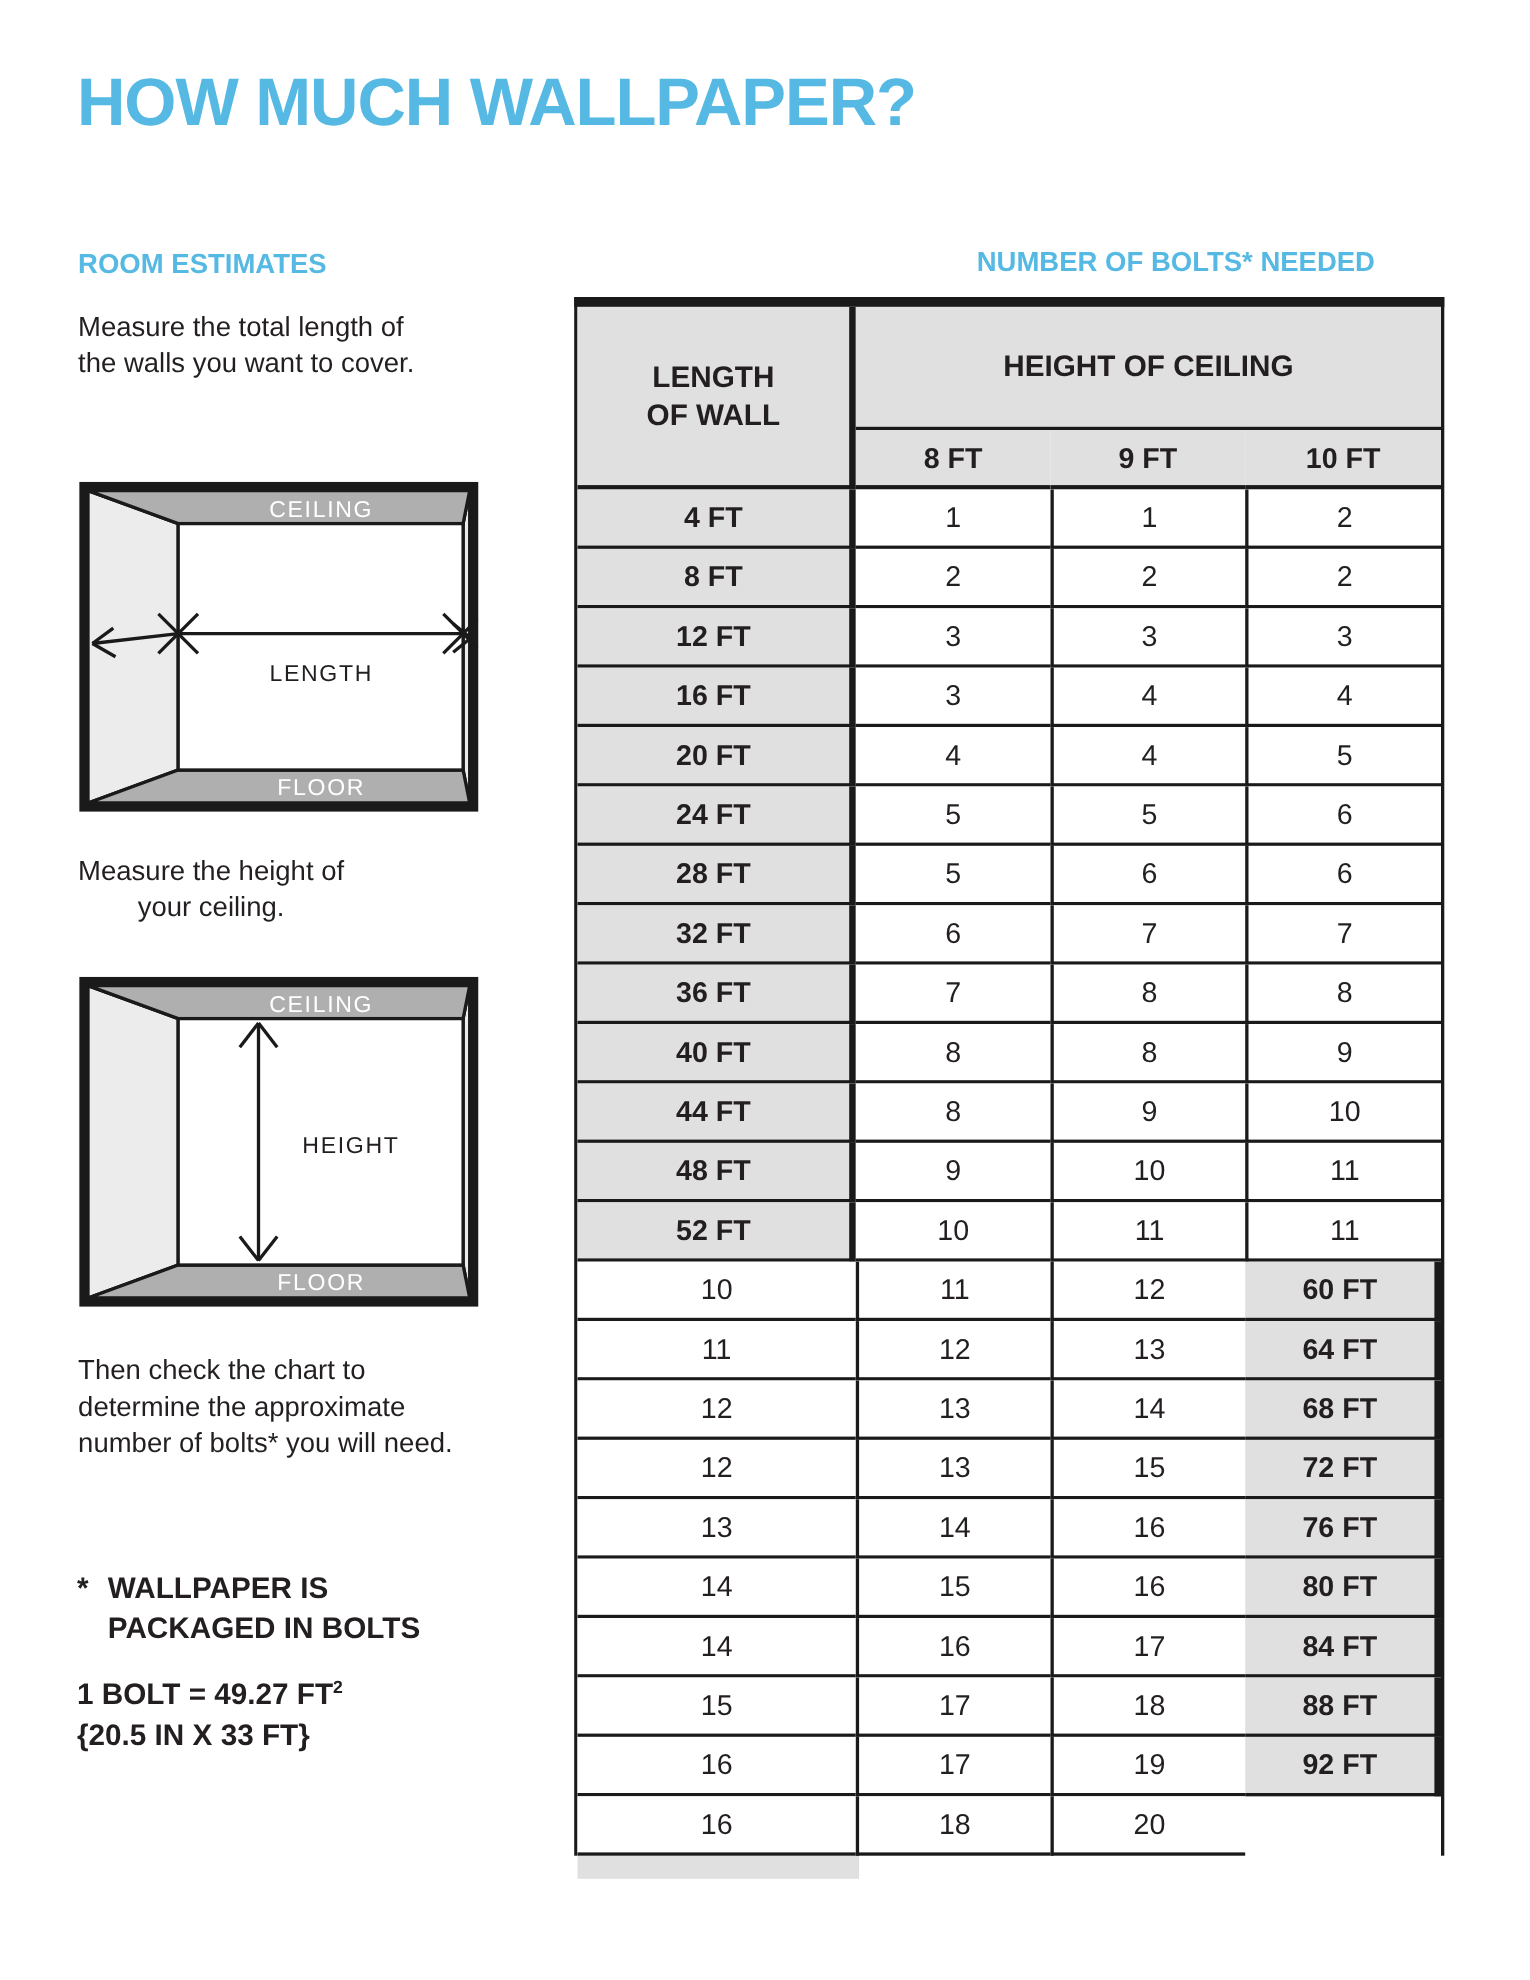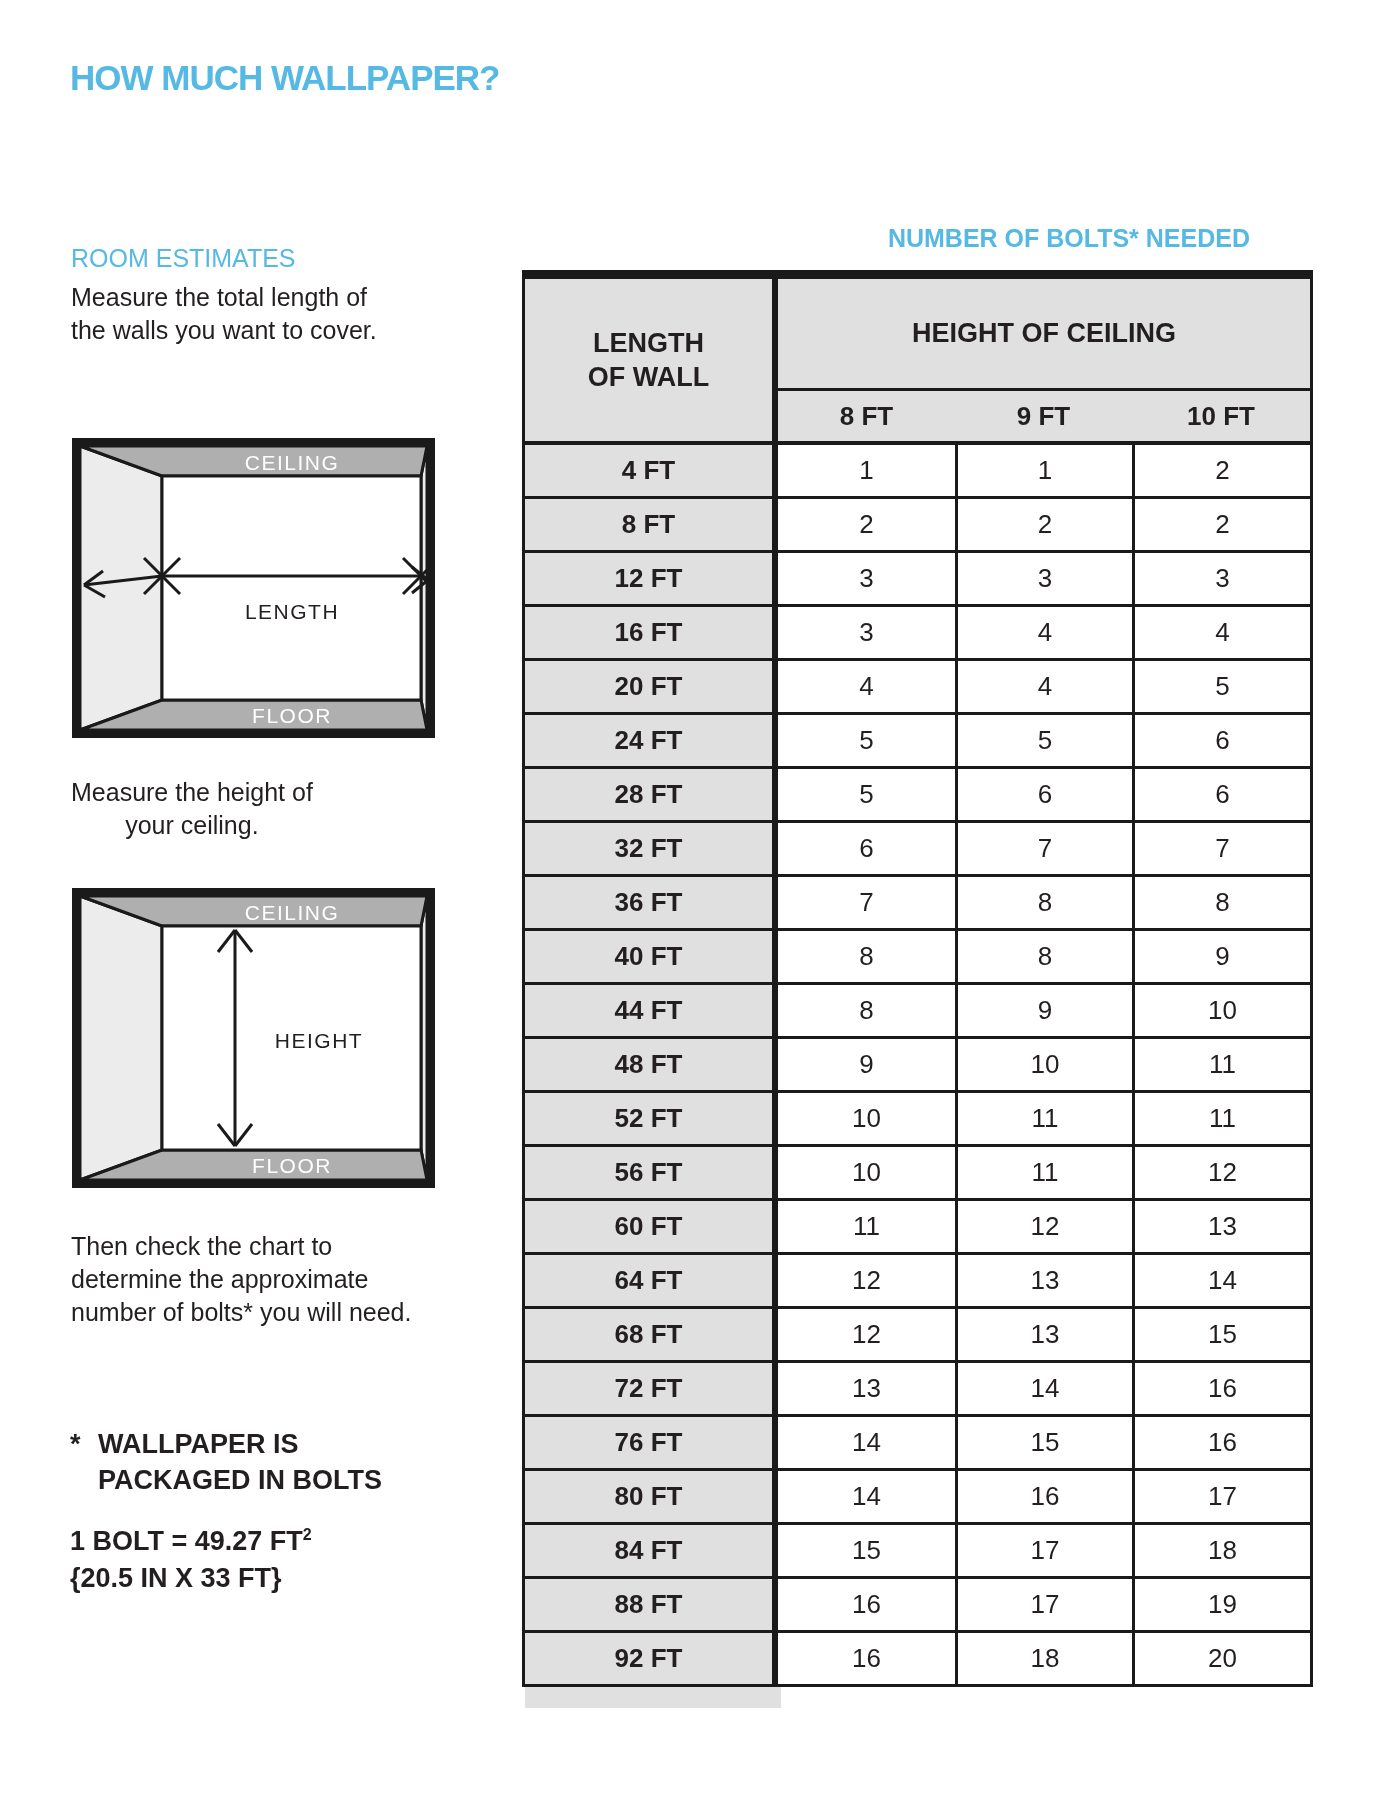--- a/index.html
+++ b/index.html
@@ -11,25 +11,25 @@
     --wall-gray:#ECECED;
   }
   *{box-sizing:border-box;margin:0;padding:0;}
   body{background:#fff;}
   .page{
     position:relative;width:1391px;height:1800px;background:#fff;
     font-family:"Liberation Sans",sans-serif;color:var(--ink);overflow:hidden;
   }
   .page-title{
     position:absolute;left:70px;top:58px;
-    font-size:35px;font-weight:bold;color:var(--blue);letter-spacing:-1px;
+    font-size:61px;font-weight:bold;color:var(--blue);letter-spacing:-1px;
   }
   .section-heading{
-    position:absolute;left:71px;top:244px;
-    font-size:25px;font-weight:normal;color:var(--blue);
+    position:absolute;left:71px;top:226px;
+    font-size:25px;font-weight:bold;color:var(--blue);
   }
   .para{
     position:absolute;left:71px;font-size:25px;line-height:33px;
     white-space:pre-line;color:var(--ink);
   }
   .para1{top:281px;}
   .para2{top:776px;text-align:center;}
   .para3{top:1230px;}
   .diagram{position:absolute;left:72px;}
   .diagram1{top:438px;}
@@ -232,21 +232,20 @@
         <div class="cell lbl">48 FT</div>
         <div class="cell val">9</div>
         <div class="cell val vdiv">10</div>
         <div class="cell val vdiv">11</div>
 
         <div class="cell lbl">52 FT</div>
         <div class="cell val">10</div>
         <div class="cell val vdiv">11</div>
         <div class="cell val vdiv">11</div>
 
-        <div class="cell lbl">56 FT</div>
         <div class="cell val">10</div>
         <div class="cell val vdiv">11</div>
         <div class="cell val vdiv">12</div>
 
         <div class="cell lbl">60 FT</div>
         <div class="cell val">11</div>
         <div class="cell val vdiv">12</div>
         <div class="cell val vdiv">13</div>
 
         <div class="cell lbl">64 FT</div>

